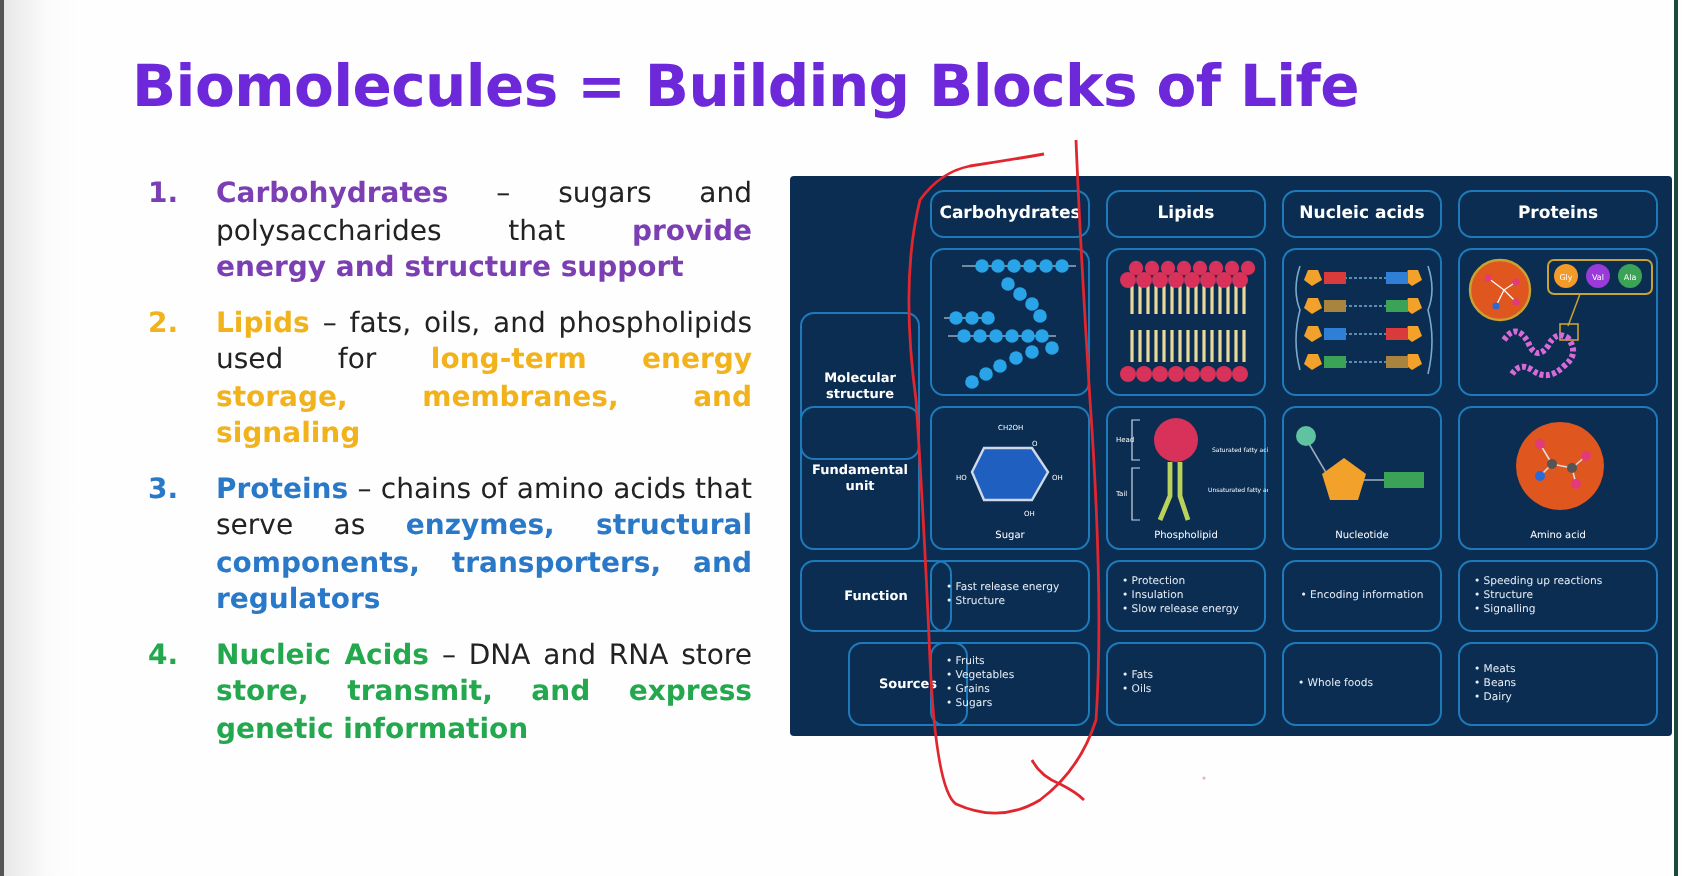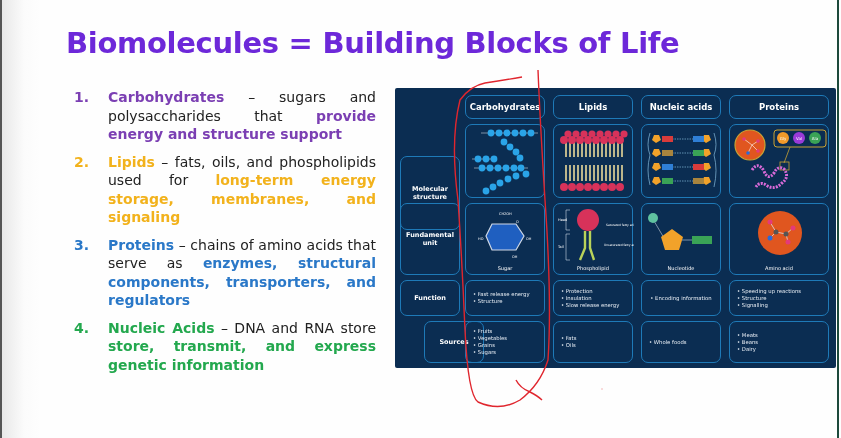--- a/index.html
+++ b/index.html
@@ -53,21 +53,21 @@
 
 <div class="panel">
 
   <div class="cell hdr" style="left:70px;top:7px;width:80px;height:24px;">Carbohydrates</div>
   <div class="cell hdr" style="left:158px;top:7px;width:80px;height:24px;">Lipids</div>
   <div class="cell hdr" style="left:246px;top:7px;width:80px;height:24px;">Nucleic acids</div>
   <div class="cell hdr" style="left:334px;top:7px;width:100px;height:24px;">Proteins</div>
 
   <div class="cell rowlbl" style="left:5px;top:36px;width:60px;height:74px;margin-top:32px;">Molecular structure</div>
   <div class="cell rowlbl" style="left:5px;top:115px;width:60px;height:72px;">Fundamental unit</div>
-  <div class="cell rowlbl" style="left:5px;top:192px;width:60px;height:36px;">Function</div>
+  <div class="cell rowlbl" style="left:5px;top:192px;width:76px;height:36px;">Function</div>
   <div class="cell rowlbl" style="left:5px;top:233px;width:60px;height:42px;margin-left:24px;">Sources</div>
 
   <div class="cell" style="left:70px;top:36px;width:80px;height:74px;">
     <svg width="80" height="74">
       <g fill="#2aa4e8">
         <line x1="15" y1="8" x2="72" y2="8" stroke="#9ab" stroke-width="0.8"></line>
         <circle cx="25" cy="8" r="3.4"></circle>
           <circle cx="33" cy="8" r="3.4"></circle>
           <circle cx="41" cy="8" r="3.4"></circle>
           <circle cx="49" cy="8" r="3.4"></circle>

